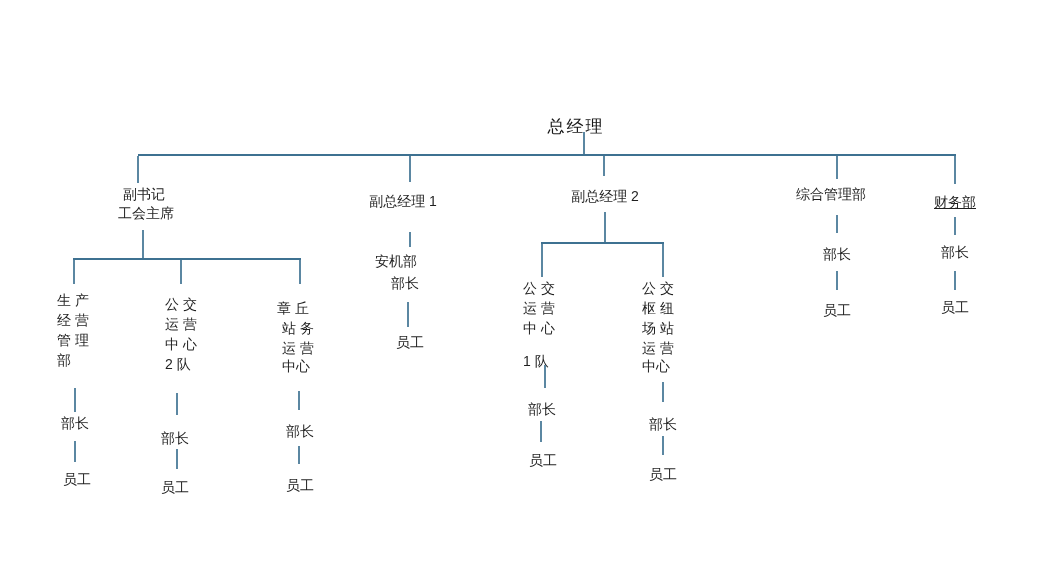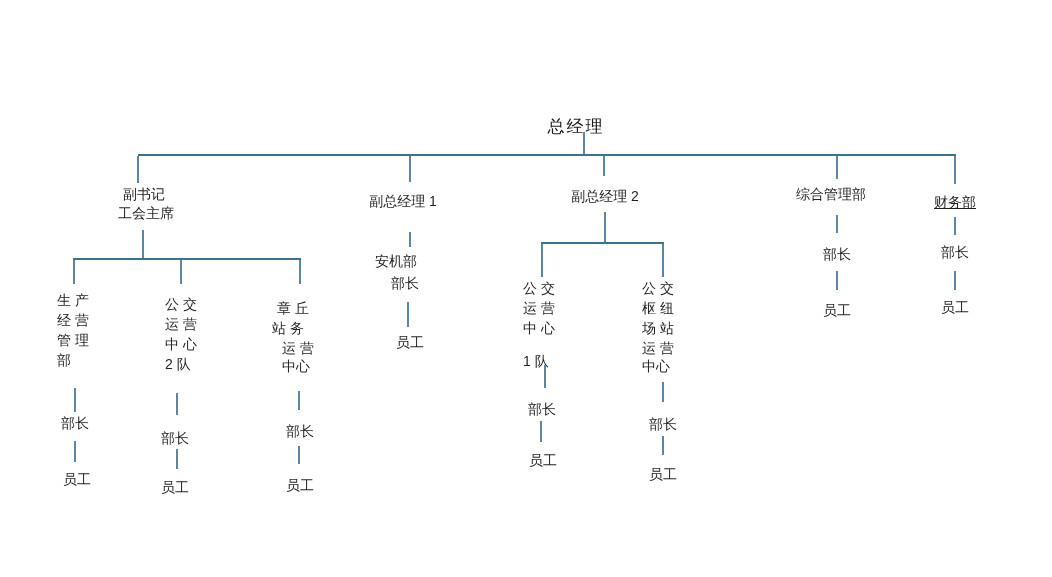--- a/index.html
+++ b/index.html
@@ -68,21 +68,21 @@
   <div class="tl" style="left:165px; top:296px;">公 交</div>
   <div class="tl" style="left:165px; top:316px;">运 营</div>
   <div class="tl" style="left:165px; top:336px;">中 心</div>
   <div class="tl" style="left:165px; top:356px;">2 队</div>
   <div class="vl" style="left:176px; top:393px; height:22px;"></div>
   <div class="t" style="left:175px; top:430px;">部长</div>
   <div class="vl" style="left:176px; top:449px; height:20px;"></div>
   <div class="t" style="left:175px; top:479px;">员工</div>
 
   <div class="tl" style="left:270px; top:300px;margin-left:7px;">章 丘</div>
-  <div class="tl" style="left:272px; top:320px;">站 务</div>
+  <div class="tl" style="left:282px; top:320px;">站 务</div>
   <div class="tl" style="left:282px; top:340px;">运 营</div>
   <div class="tl" style="left:282px; top:358px;">中心</div>
   <div class="vl" style="left:298px; top:391px; height:19px;"></div>
   <div class="t" style="left:300px; top:423px;">部长</div>
   <div class="vl" style="left:298px; top:446px; height:18px;"></div>
   <div class="t" style="left:300px; top:477px;">员工</div>
 
   <div class="vl" style="left:409px; top:156px; height:26px;"></div>
   <div class="t" style="left:403px; top:193px;text-align:right;">副总经理 1</div>
   <div class="vl" style="left:409px; top:232px; height:15px;"></div>

